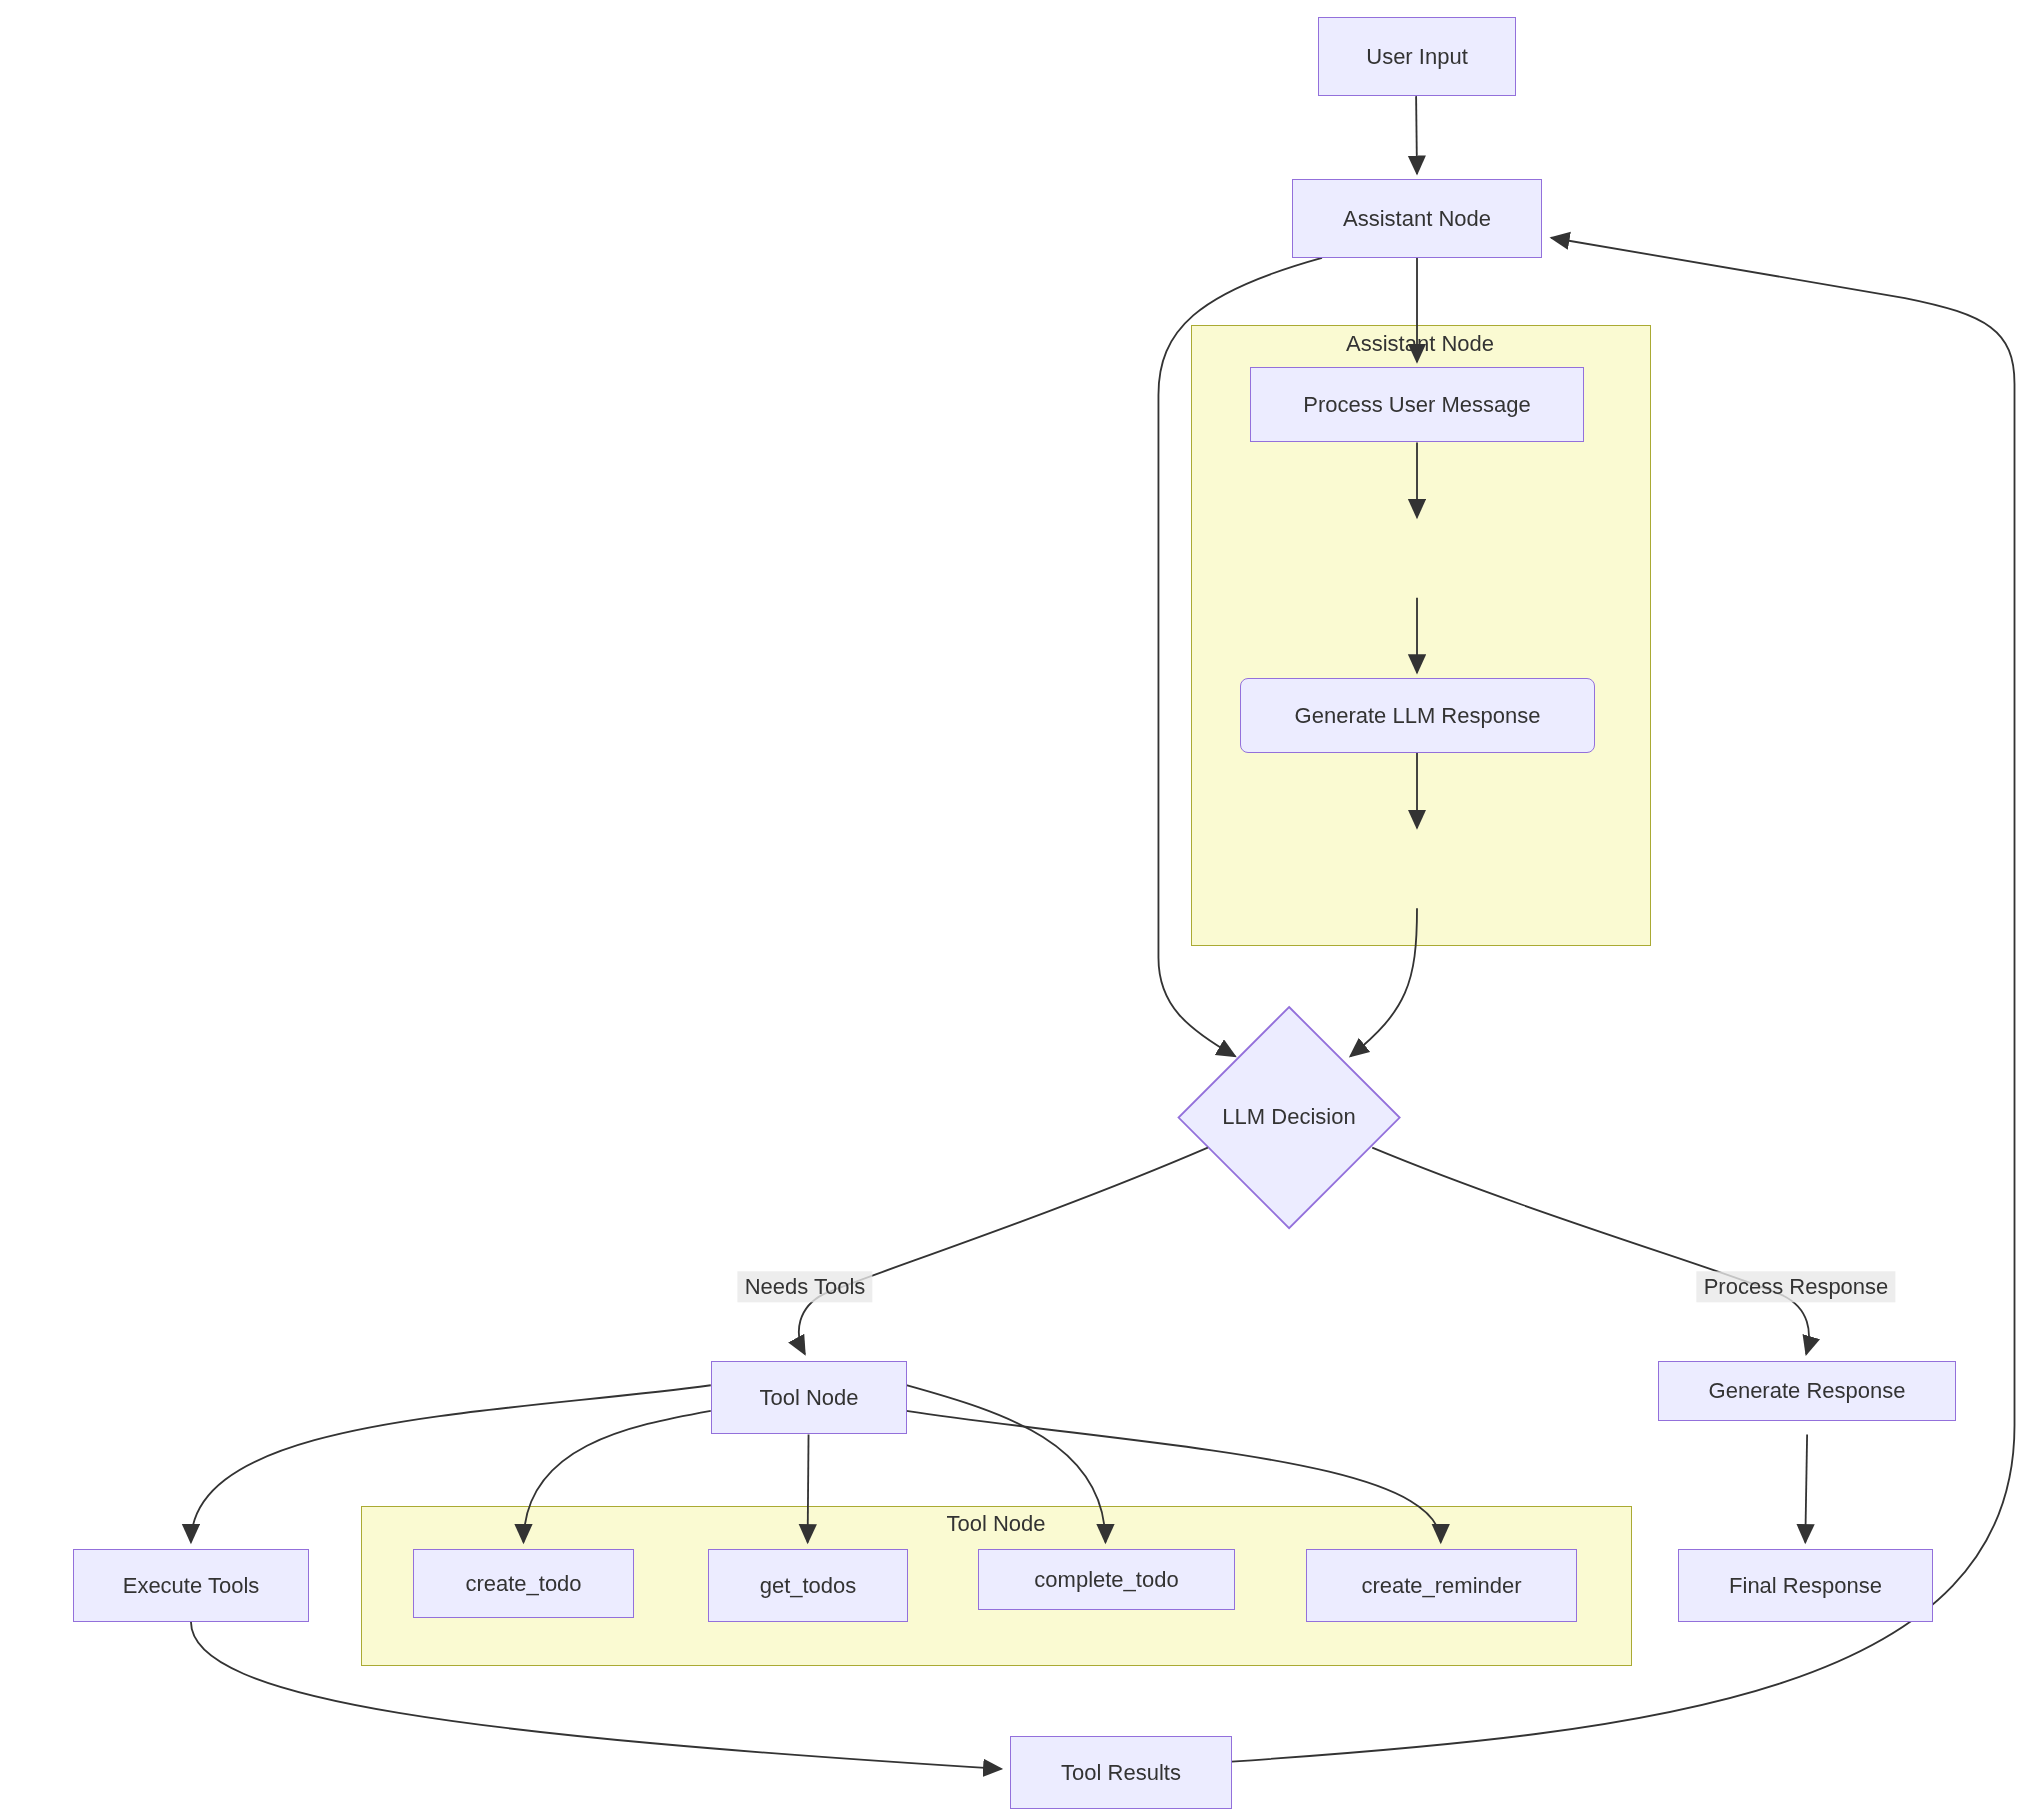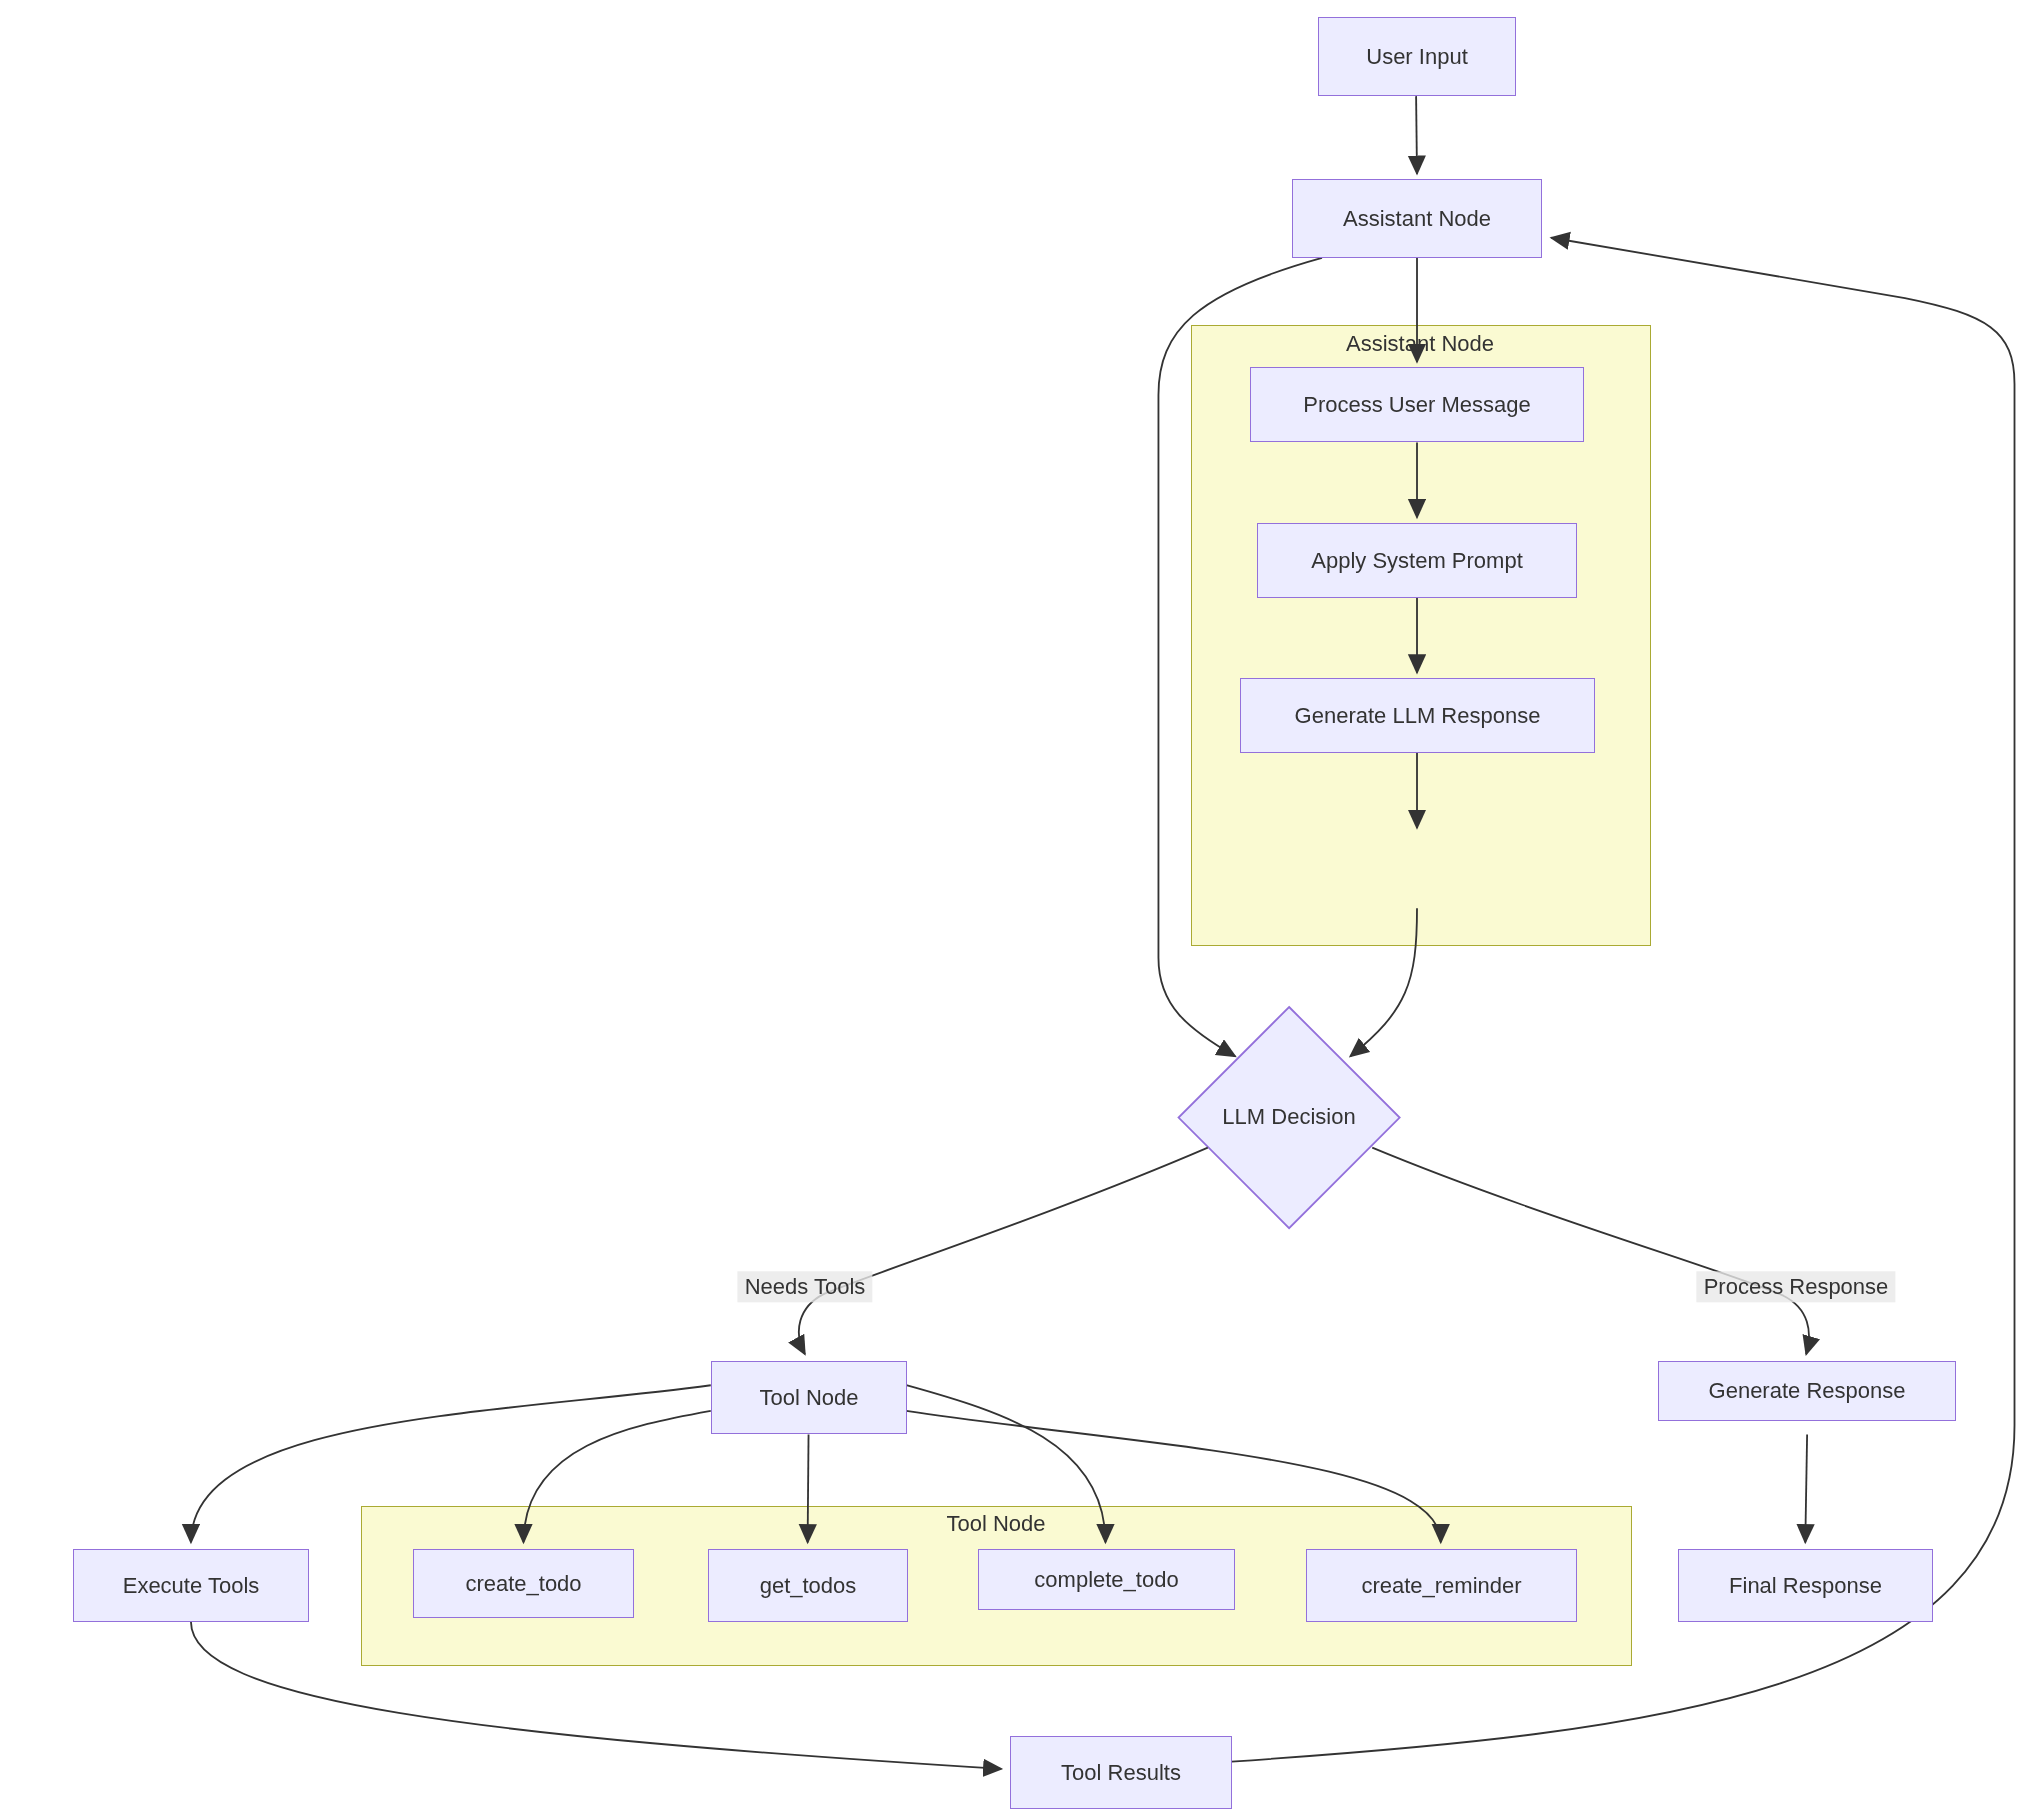--- a/index.html
+++ b/index.html
@@ -128,25 +128,22 @@
   </div>
 
   <div class="node" style="left:1292px; top:179px; width:250px; height:79px;">
     <span>Assistant Node</span>
   </div>
 
   <div class="node" style="left:1250px; top:367px; width:334px; height:75px;">
     <span>Process User Message</span>
   </div>
 
-  <div class="node" style="left:1257px; top:523px; width:320px; height:75px;">
-    <span>Apply System Prompt</span>
-  </div>
 
-  <div class="node" style="left:1240px; top:678px; width:355px; height:75px;">
+  <div class="node" style="left:1240px; top:678px; width:355px; height:75px;border-radius:8px;">
     <span>Generate LLM Response</span>
   </div>
 
 
   <div class="diamond-label" style="left:1289px; top:1117px;text-align:center;">LLM Decision</div>
 
   <div class="edge-label" style="left:805px; top:1287px;text-align:right;">Needs Tools</div>
   <div class="edge-label" style="left:1796px; top:1287px;">Process Response</div>
 
   <div class="node" style="left:711px; top:1361px; width:196px; height:73px;">

